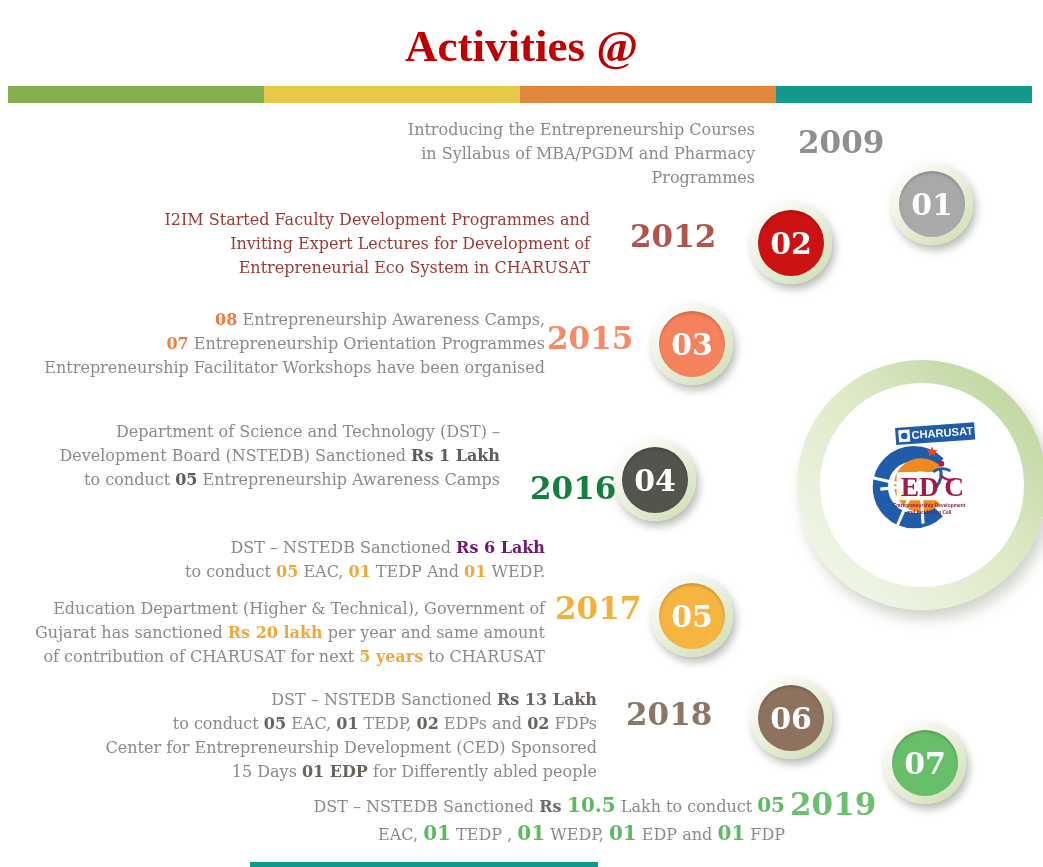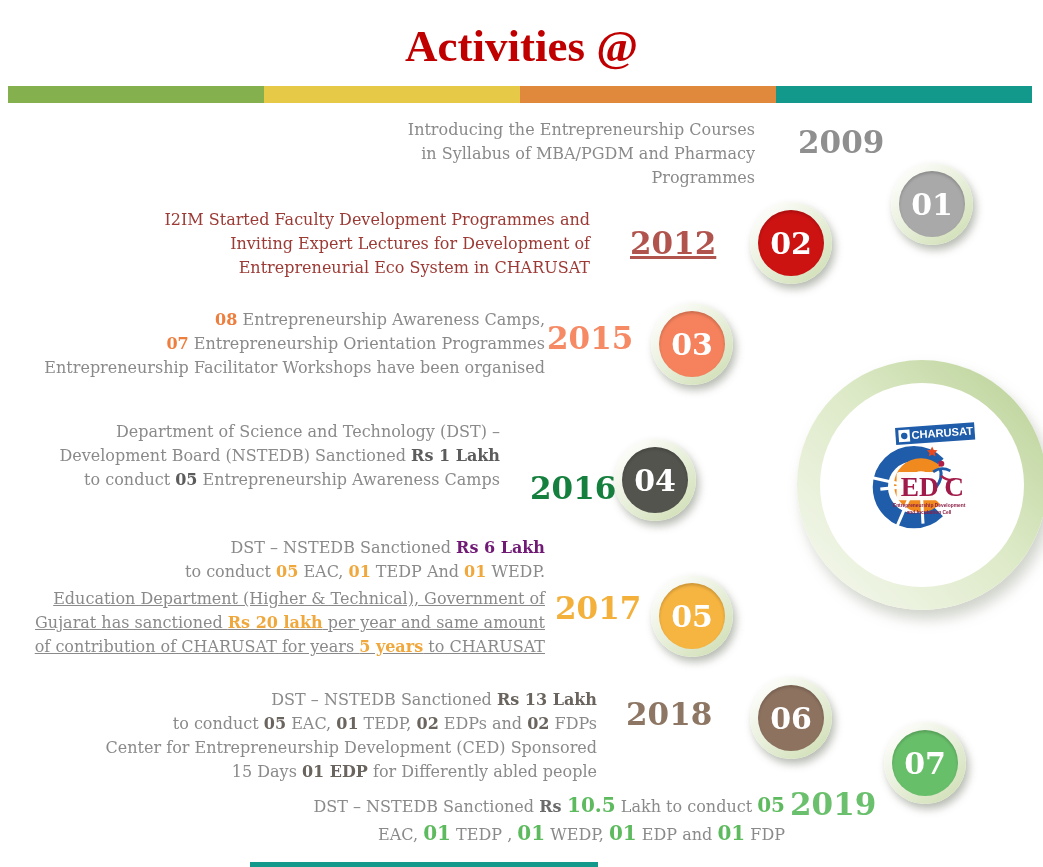--- a/index.html
+++ b/index.html
@@ -18,21 +18,21 @@
     position:absolute;left:8px;top:86px;width:1024px;height:17px;
     display:flex;
   }
   .bar .seg{flex:1;height:100%;}
 
   .entry{display:contents;}
   .entry .text{
     position:absolute;text-align:right;
     font-size:16px;line-height:24px;
   }
-  .entry .text .para + .para{margin-top:3px;text-decoration:underline;}
+  .entry .text .para + .para{margin-top:13px;}
   .entry .text span.b{font-weight:bold;}
   .entry .text span.big{font-size:20px;}
   .e7 .text .line{line-height:26px;}
 
   .year{
     position:absolute;font-weight:bold;font-size:31px;
     font-family:"DejaVu Serif",serif;
   }
   .badge{
     position:absolute;width:82px;height:82px;border-radius:50%;
@@ -42,21 +42,21 @@
   }
   .badge-inner{
     width:66px;height:66px;border-radius:50%;
     color:#ffffff;font-weight:bold;font-size:30px;
     display:flex;align-items:center;justify-content:center;
     box-shadow:inset 0 2px 3px rgba(0,0,0,.18);
   }
 
   
   .e1 .text{top:118px;right:288px;}  .e1 .year{left:798px;top:124px;}  .e1 .badge{left:891px;top:163px;}
-  .e2 .text{top:208px;right:453px;}  .e2 .year{left:630px;top:225px;text-decoration:underline;}  .e2 .badge{left:750px;top:202px;}
+  .e2 .text{top:208px;right:453px;}  .e2 .year{left:630px;top:218px;}  .e2 .badge{left:750px;top:202px;}
   .e3 .text{top:308px;right:498px;}  .e3 .year{left:547px;top:320px;}  .e3 .badge{left:651px;top:303px;}
   .e4 .text{top:420px;right:543px;}  .e4 .year{left:530px;top:470px;}  .e4 .badge{left:614px;top:439px;}
   .e5 .text{top:536px;right:498px;}  .e5 .year{left:555px;top:590px;}  .e5 .badge{left:651px;top:575px;}
   .e6 .text{top:688px;right:446px;}  .e6 .year{left:626px;top:696px;}  .e6 .badge{left:750px;top:677px;}
   .e7 .text{top:792px;right:258px;}  .e7 .year{left:790px;top:786px;}  .e7 .badge{left:884px;top:722px;}
 
   .bigring{
     position:absolute;left:797px;top:360px;width:250px;height:250px;border-radius:50%;
     background:linear-gradient(225deg,#b7cf93 0%,#dcE9c6 45%,#f7f9f1 100%);
     box-shadow:5px 9px 14px rgba(120,130,105,.35);
@@ -141,21 +141,21 @@
 
 <div class="entry e5">
   <div class="text" style="color: rgb(138, 138, 138);">
       <div class="para">
         <div class="line"><span>DST – NSTEDB Sanctioned </span><span class="b" style="color: #701a75;">Rs 6 Lakh</span></div>
         <div class="line"><span>to conduct </span><span class="b" style="color: rgb(240, 167, 60);">05</span><span> EAC, </span><span class="b" style="color: rgb(240, 167, 60);">01</span><span> TEDP And </span><span class="b" style="color: rgb(240, 167, 60);">01</span><span> WEDP.</span></div>
       </div>
       <div class="para">
         <div class="line"><span>Education Department (Higher &amp; Technical), Government of</span></div>
         <div class="line"><span>Gujarat has sanctioned </span><span class="b" style="color: rgb(240, 167, 60);">Rs 20 lakh</span><span> per year and same amount</span></div>
-        <div class="line"><span>of contribution of CHARUSAT for years </span><span class="b" style="color: rgb(240, 167, 60);">5 years</span><span> to CHARUSAT</span></div>
+        <div class="line"><span>of contribution of CHARUSAT for next </span><span class="b" style="color: rgb(240, 167, 60);">5 years</span><span> to CHARUSAT</span></div>
       </div>
     </div>
   <div class="year" style="color: rgb(243, 177, 60);">2017</div>
   <div class="badge">
       <div class="badge-inner" style="background: rgb(246, 180, 65);">05</div>
     </div>
 </div>
 
 <div class="entry e6">
   <div class="text" style="color: rgb(138, 138, 138);">

